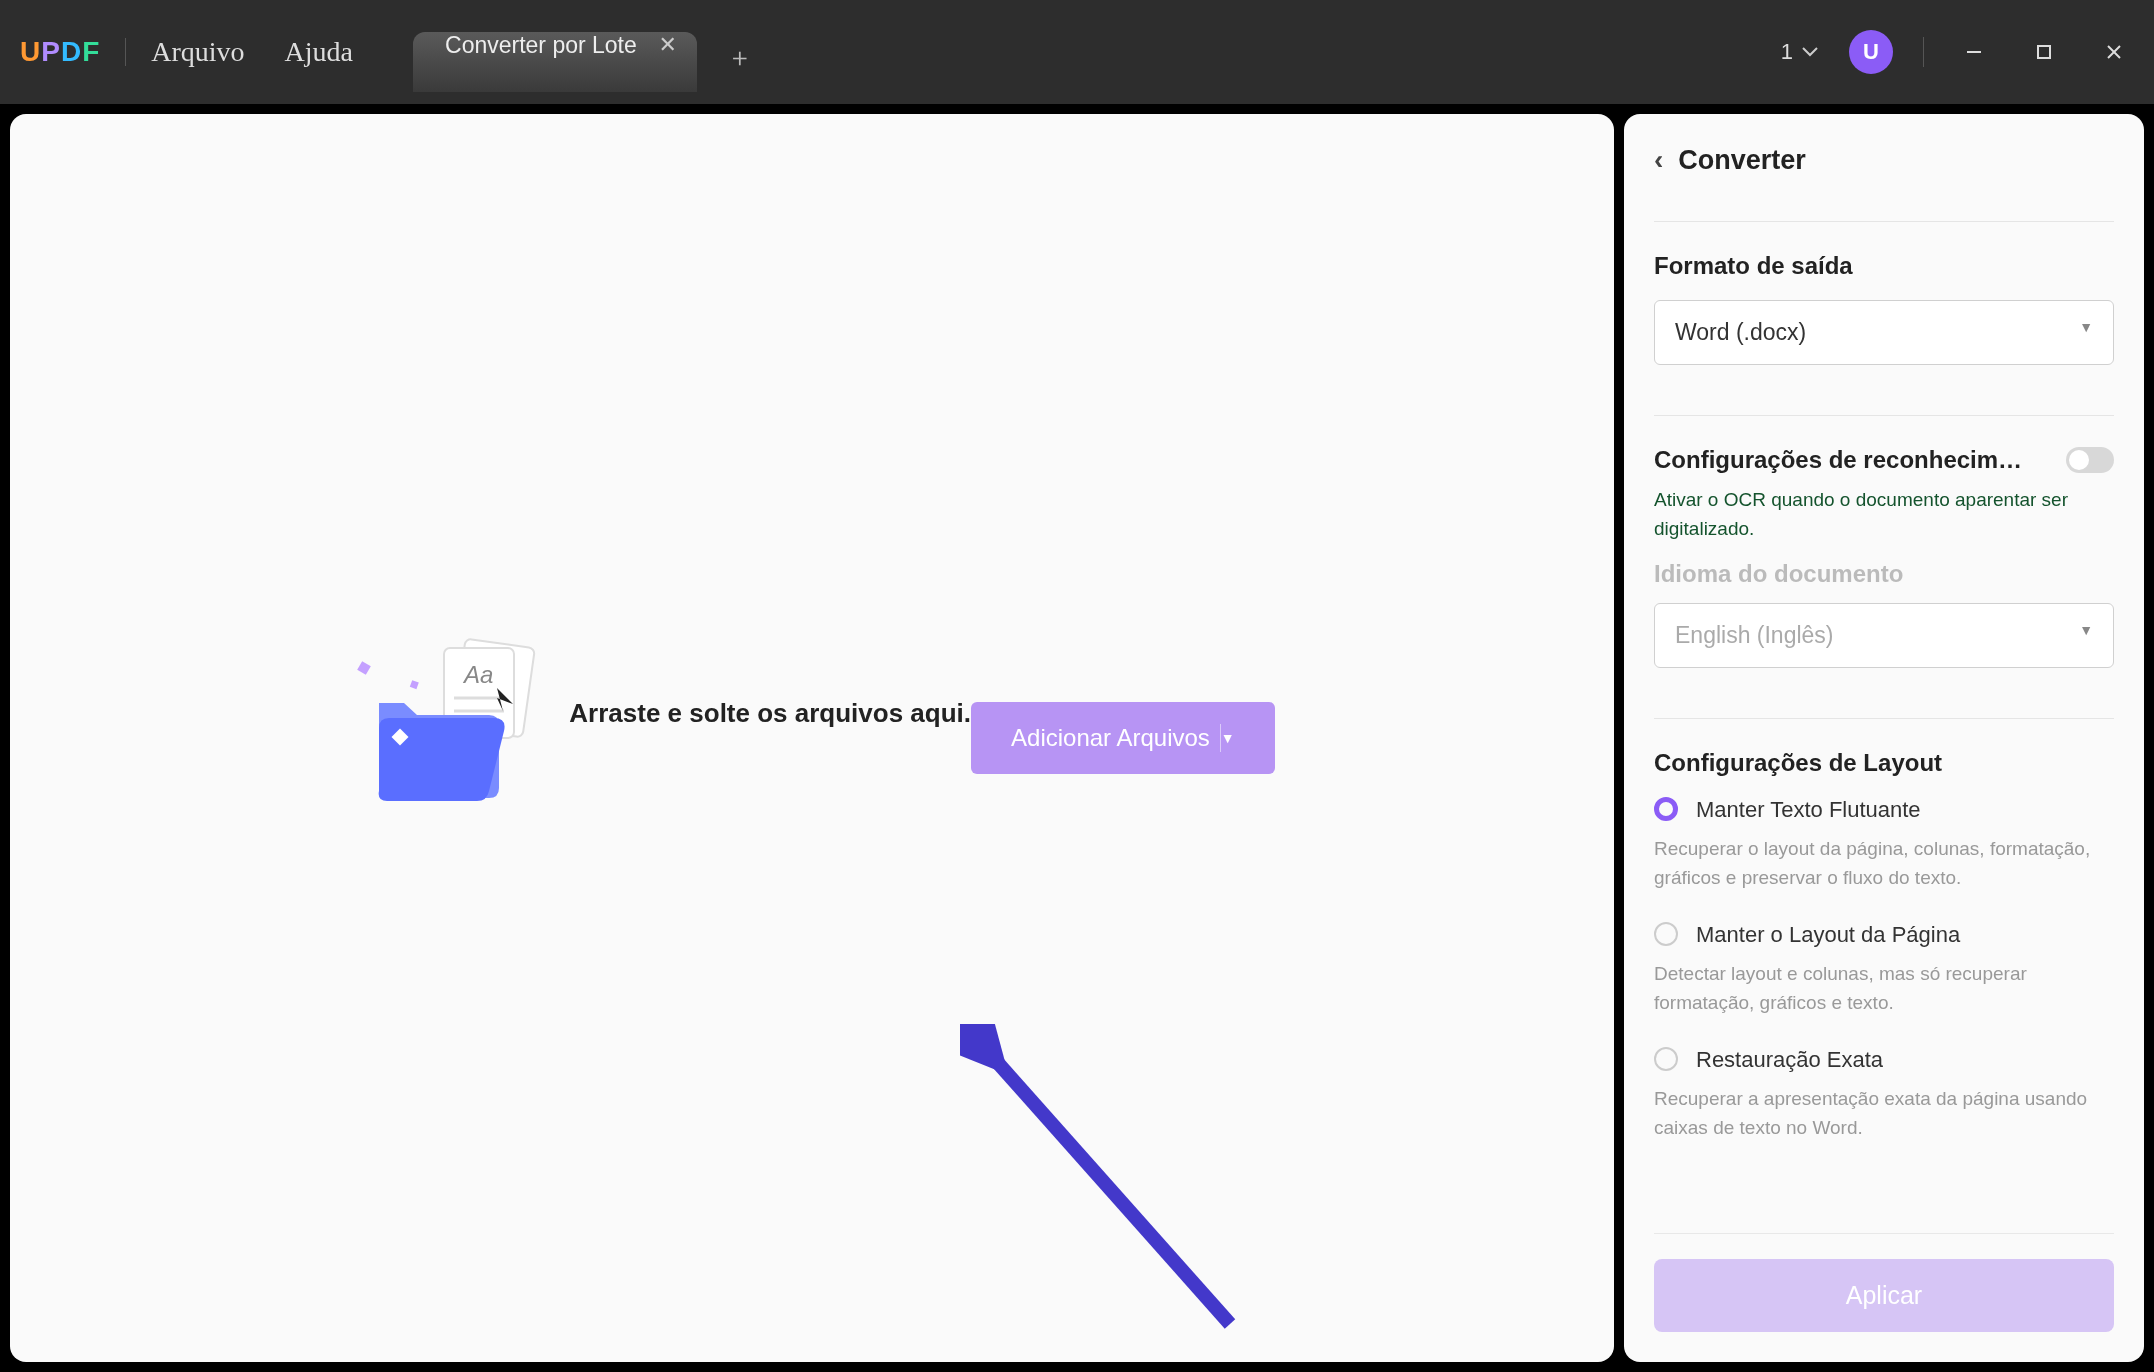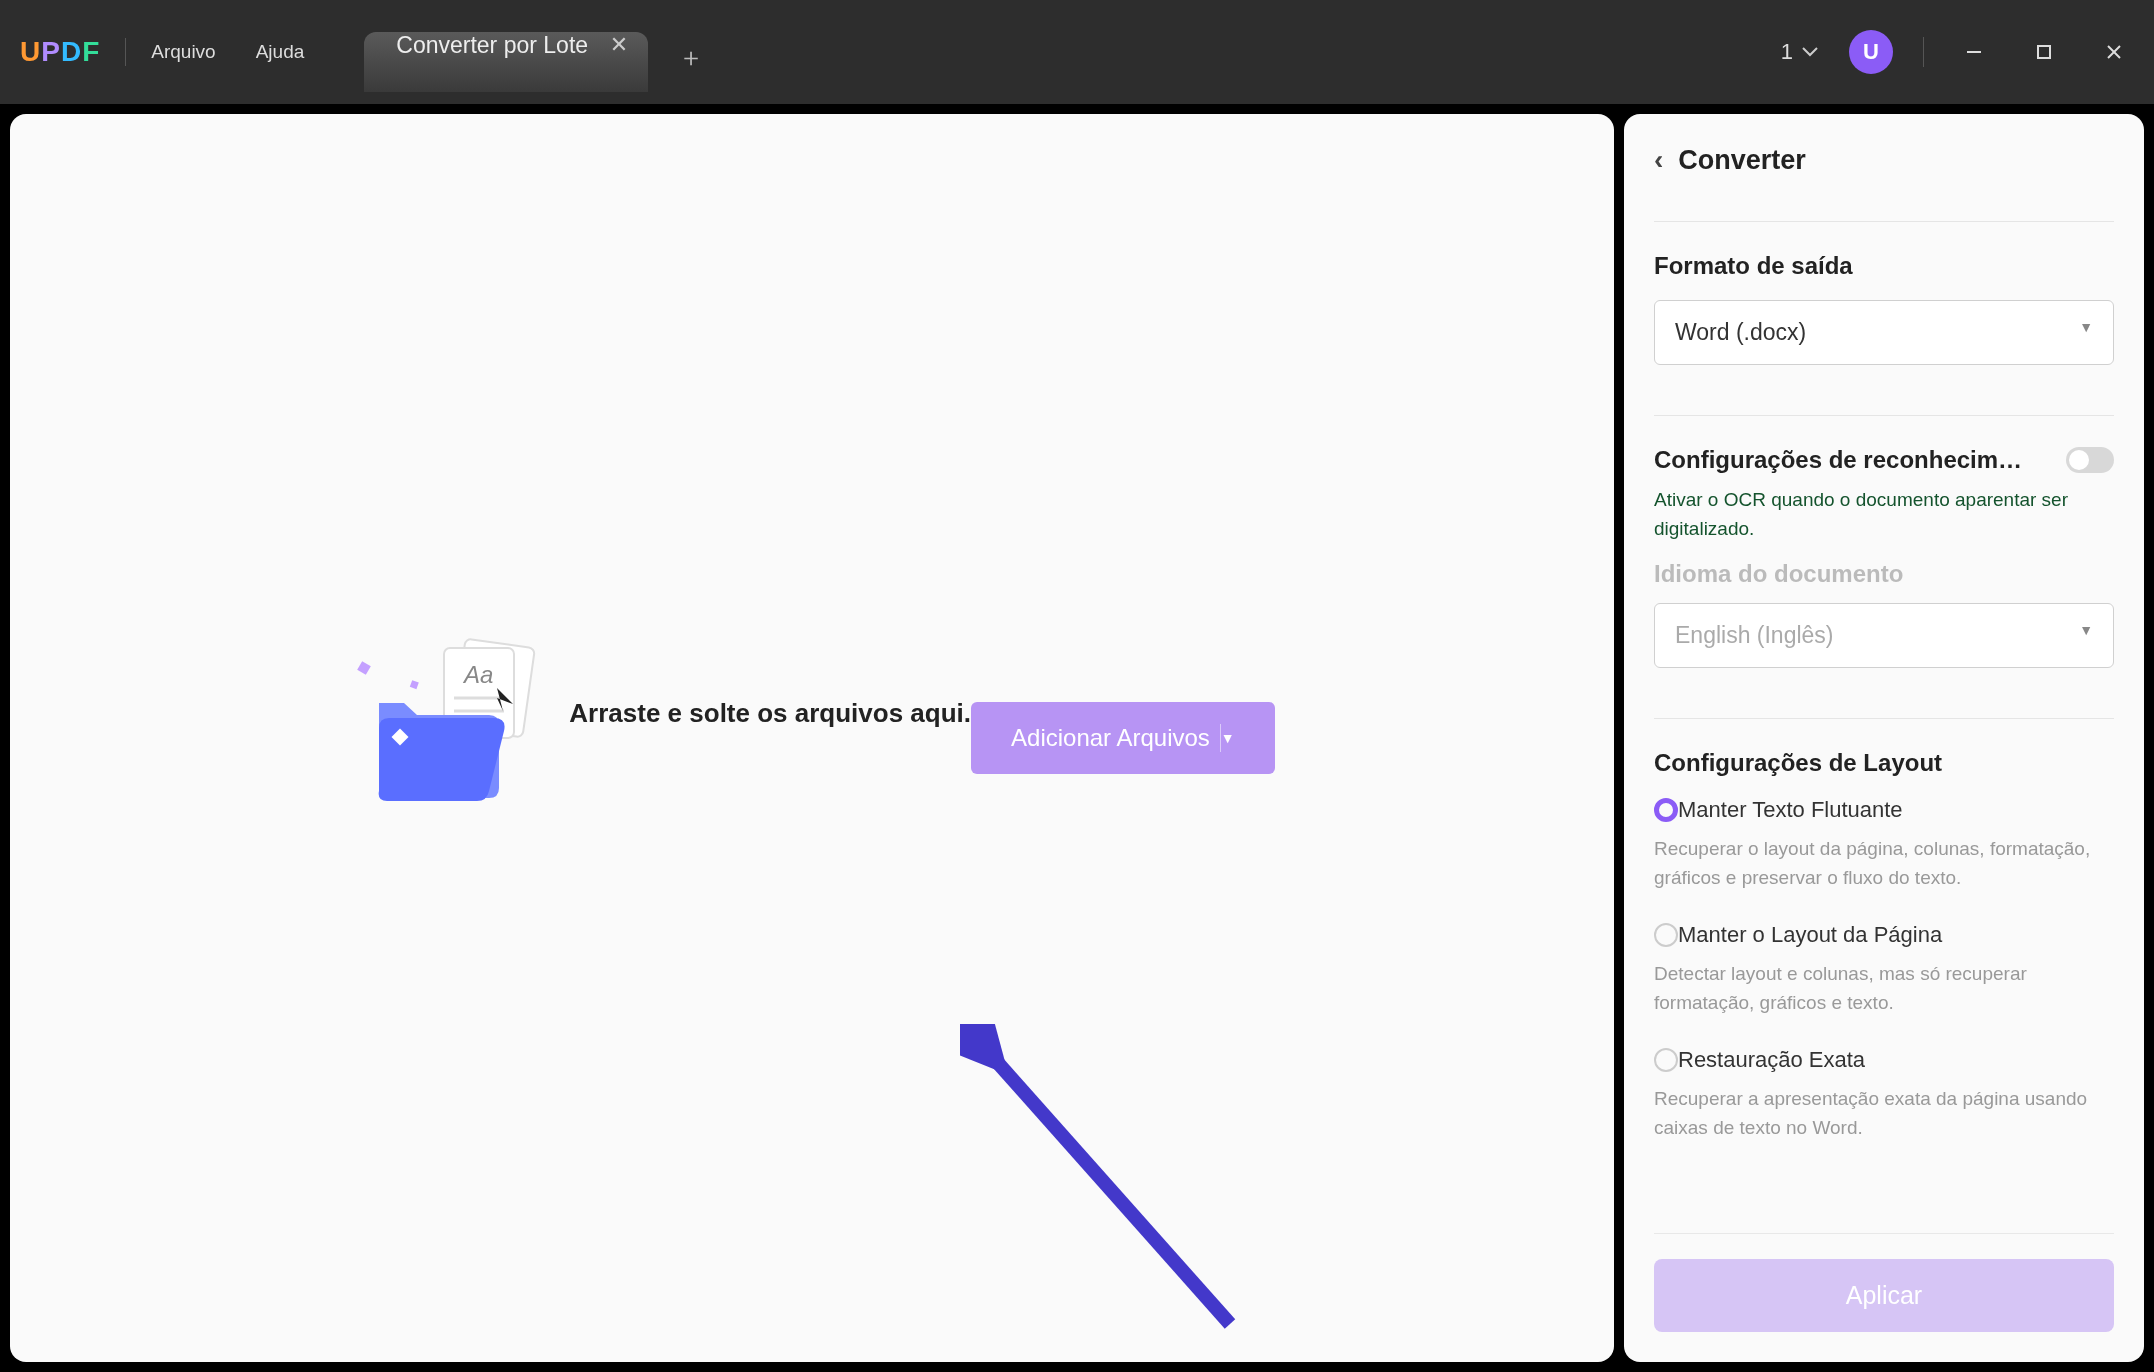--- a/index.html
+++ b/index.html
@@ -7,21 +7,21 @@
 
 .window { width: 2154px; height: 1372px; background: #000; display: flex; flex-direction: column; }
 
 .titlebar { height: 104px; background: #2d2d2d; display: flex; align-items: center; padding: 0 20px; color: #ddd; }
 .logo { font-weight: 800; font-size: 28px; letter-spacing: 1px; }
 .logo .u1 { color: #ff9933; }
 .logo .p { color: #b18cff; }
 .logo .d { color: #33bbff; }
 .logo .f { color: #33dd99; }
 .menu-sep { width: 1px; height: 28px; background: #555; margin: 0 25px; }
-.menu-item { font-size: 19px; color: #ddd; margin-right: 40px; cursor: pointer; }
+.menu-item { font-size: 28px; color: #ddd; margin-right: 40px; cursor: pointer; font-family: Liberation Serif, serif; }
 .tab { position: relative; background: linear-gradient(to bottom, #5a5a5a, #3a3a3a); height: 60px; padding: 0 60px 0 32px; border-radius: 12px 12px 0 0; margin-top: 20px; display: flex; align-items: flex-start; color: #eee; font-size: 23px; margin-left: 20px; }
 .tab-close { position: absolute; right: 20px; font-size: 22px; color: #ccc; }
 .tab-plus { font-size: 26px; color: #bbb; margin-left: 30px; margin-top: 10px; cursor: pointer; }
 .titlebar-right { margin-left: auto; display: flex; align-items: center; gap: 30px; }
 .tr-count { color: #ddd; font-size: 22px; display: flex; align-items: center; gap: 8px; }
 .avatar { width: 44px; height: 44px; background: #8b5cf6; border-radius: 50%; display: flex; align-items: center; justify-content: center; color: #fff; font-size: 22px; font-weight: 600; }
 .win-sep { width: 1px; height: 30px; background: #555; }
 .win-btn { width: 40px; height: 40px; display: flex; align-items: center; justify-content: center; color: #ddd; cursor: pointer; }
 
 .body-area { flex: 1; display: flex; background: #000; padding: 10px; gap: 0; }
@@ -47,21 +47,21 @@
 .divider { height: 1px; background: #e5e5e5; margin: 10px 0 30px 0; }
 
 .toggle-row { display: flex; justify-content: space-between; align-items: center; margin-bottom: 12px; }
 .toggle-row .tlabel { font-size: 24px; font-weight: 700; color: #222; max-width: 380px; overflow: hidden; text-overflow: ellipsis; white-space: nowrap; }
 .toggle { width: 48px; height: 26px; background: #d8d8d8; border-radius: 13px; position: relative; cursor: pointer; }
 .toggle-knob { width: 20px; height: 20px; background: #fff; border-radius: 50%; position: absolute; top: 3px; left: 3px; }
 .help-text { font-size: 19px; color: #14532d; line-height: 1.5; margin-bottom: 17px; }
 
 .disabled-label { font-size: 24px; font-weight: 600; color: #bbb; margin-bottom: 15px; }
 
-.radio-item { margin-bottom: 12px; display: flex; align-items: center; gap: 0; cursor: pointer; }
+.radio-item { margin-bottom: 12px; display: flex; gap: 18px; cursor: pointer; }
 .radio { width: 24px; height: 24px; border: 2px solid #ccc; border-radius: 50%; flex-shrink: 0; display: flex; align-items: center; justify-content: center; }
 .radio.checked { border: 5px solid #8b5cf6; }
 .radio-label { font-size: 22px; color: #333; }
 .radio-desc { font-size: 19px; color: #999; line-height: 1.5; margin-left: 0px; margin-bottom: 30px; }
 
 .apply-footer { margin-top: auto; border-top: 1px solid #e8e8e8; padding-top: 25px; }
 .apply-btn { width: 100%; background: #d6c5f5; color: #fff; font-size: 25px; font-weight: 400; padding: 22px; border-radius: 8px; border: none; cursor: pointer; text-align: center; }
 
 svg.folder-svg { display: block; }
 </style>

